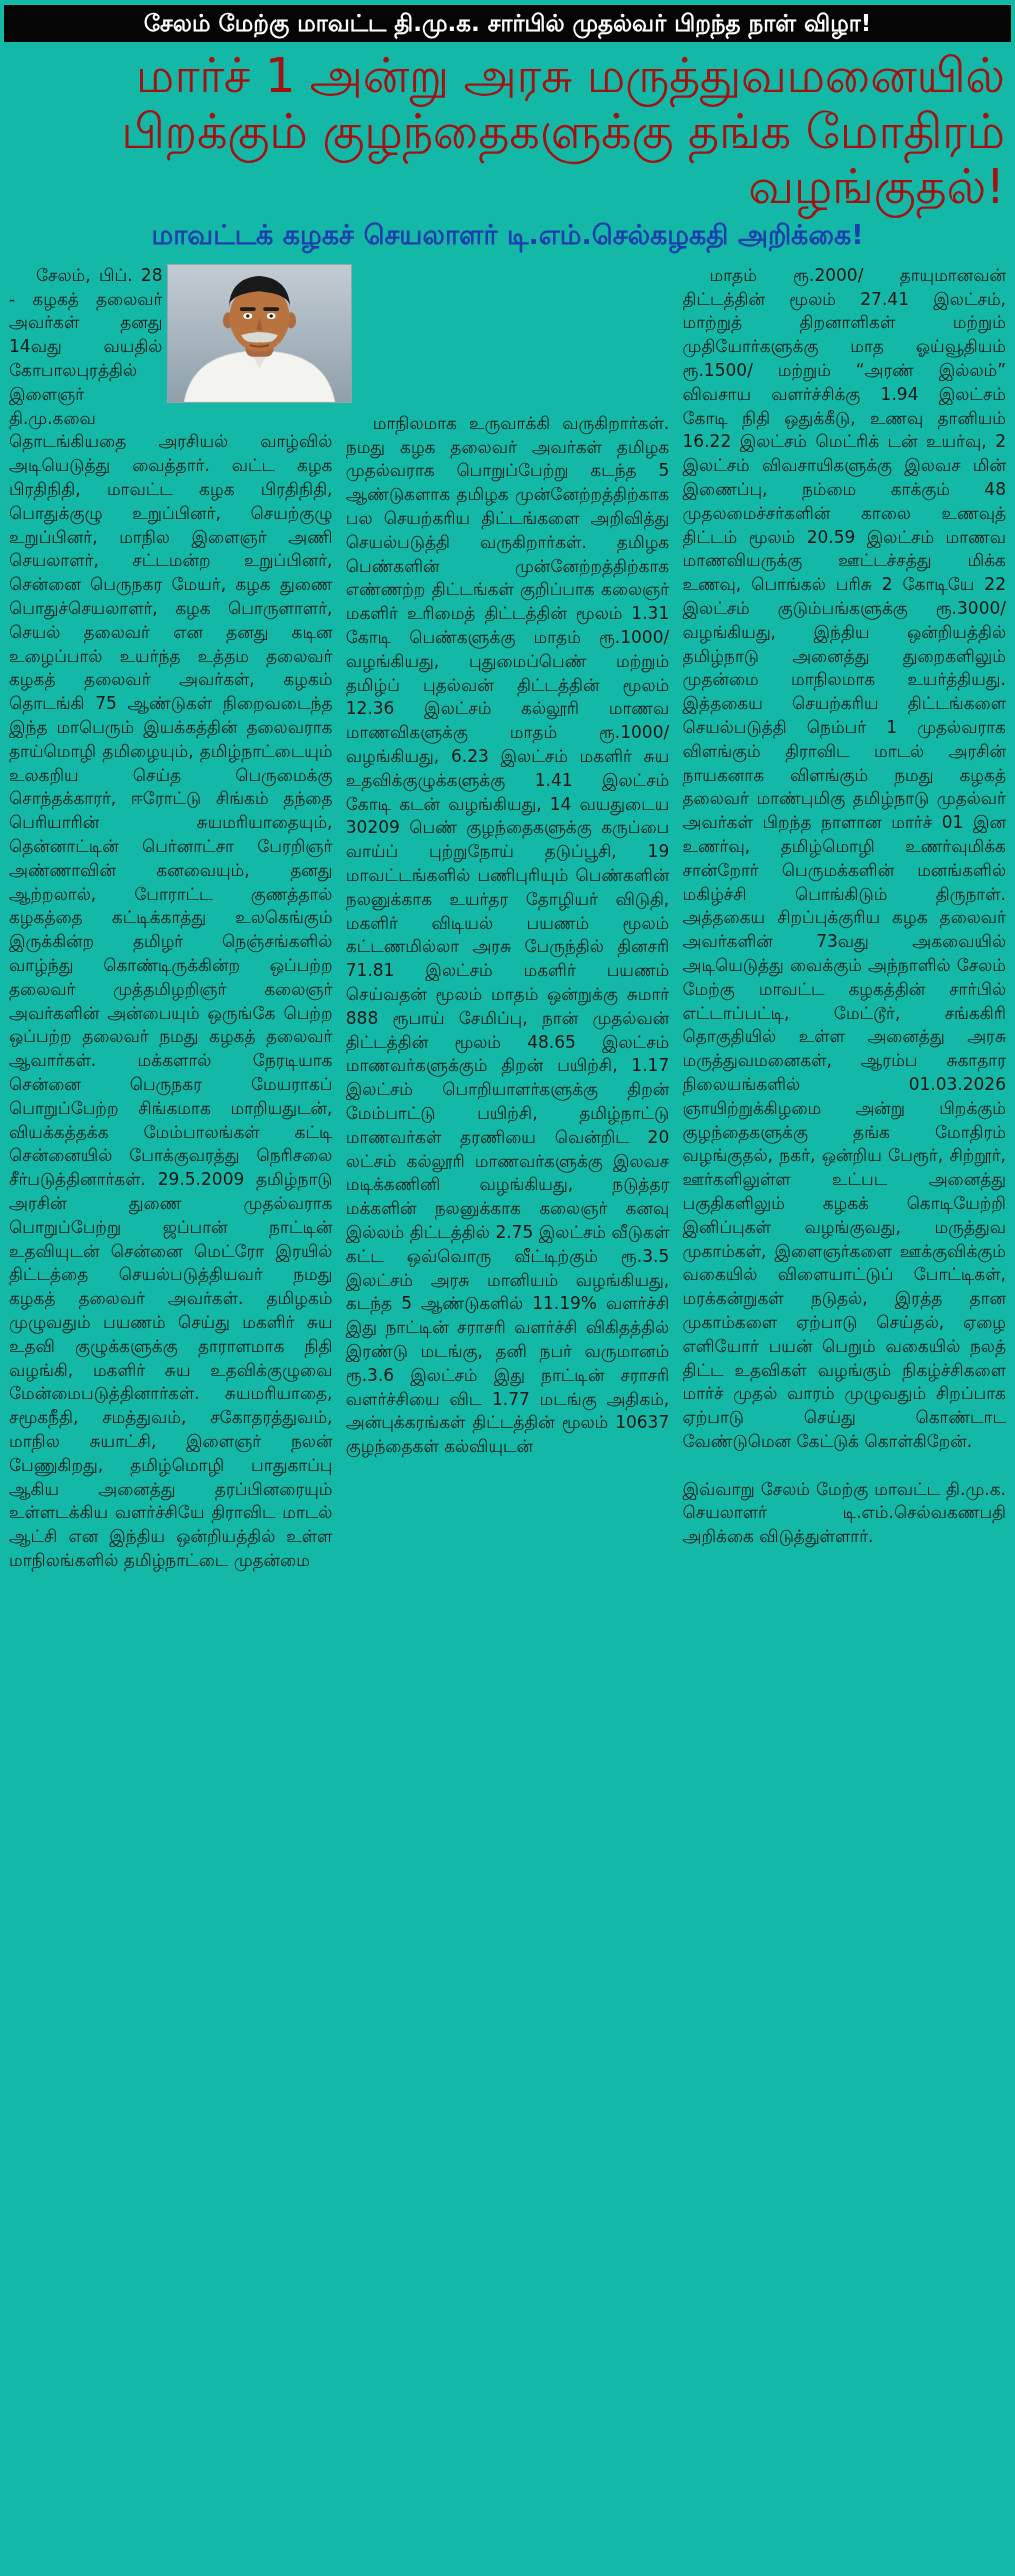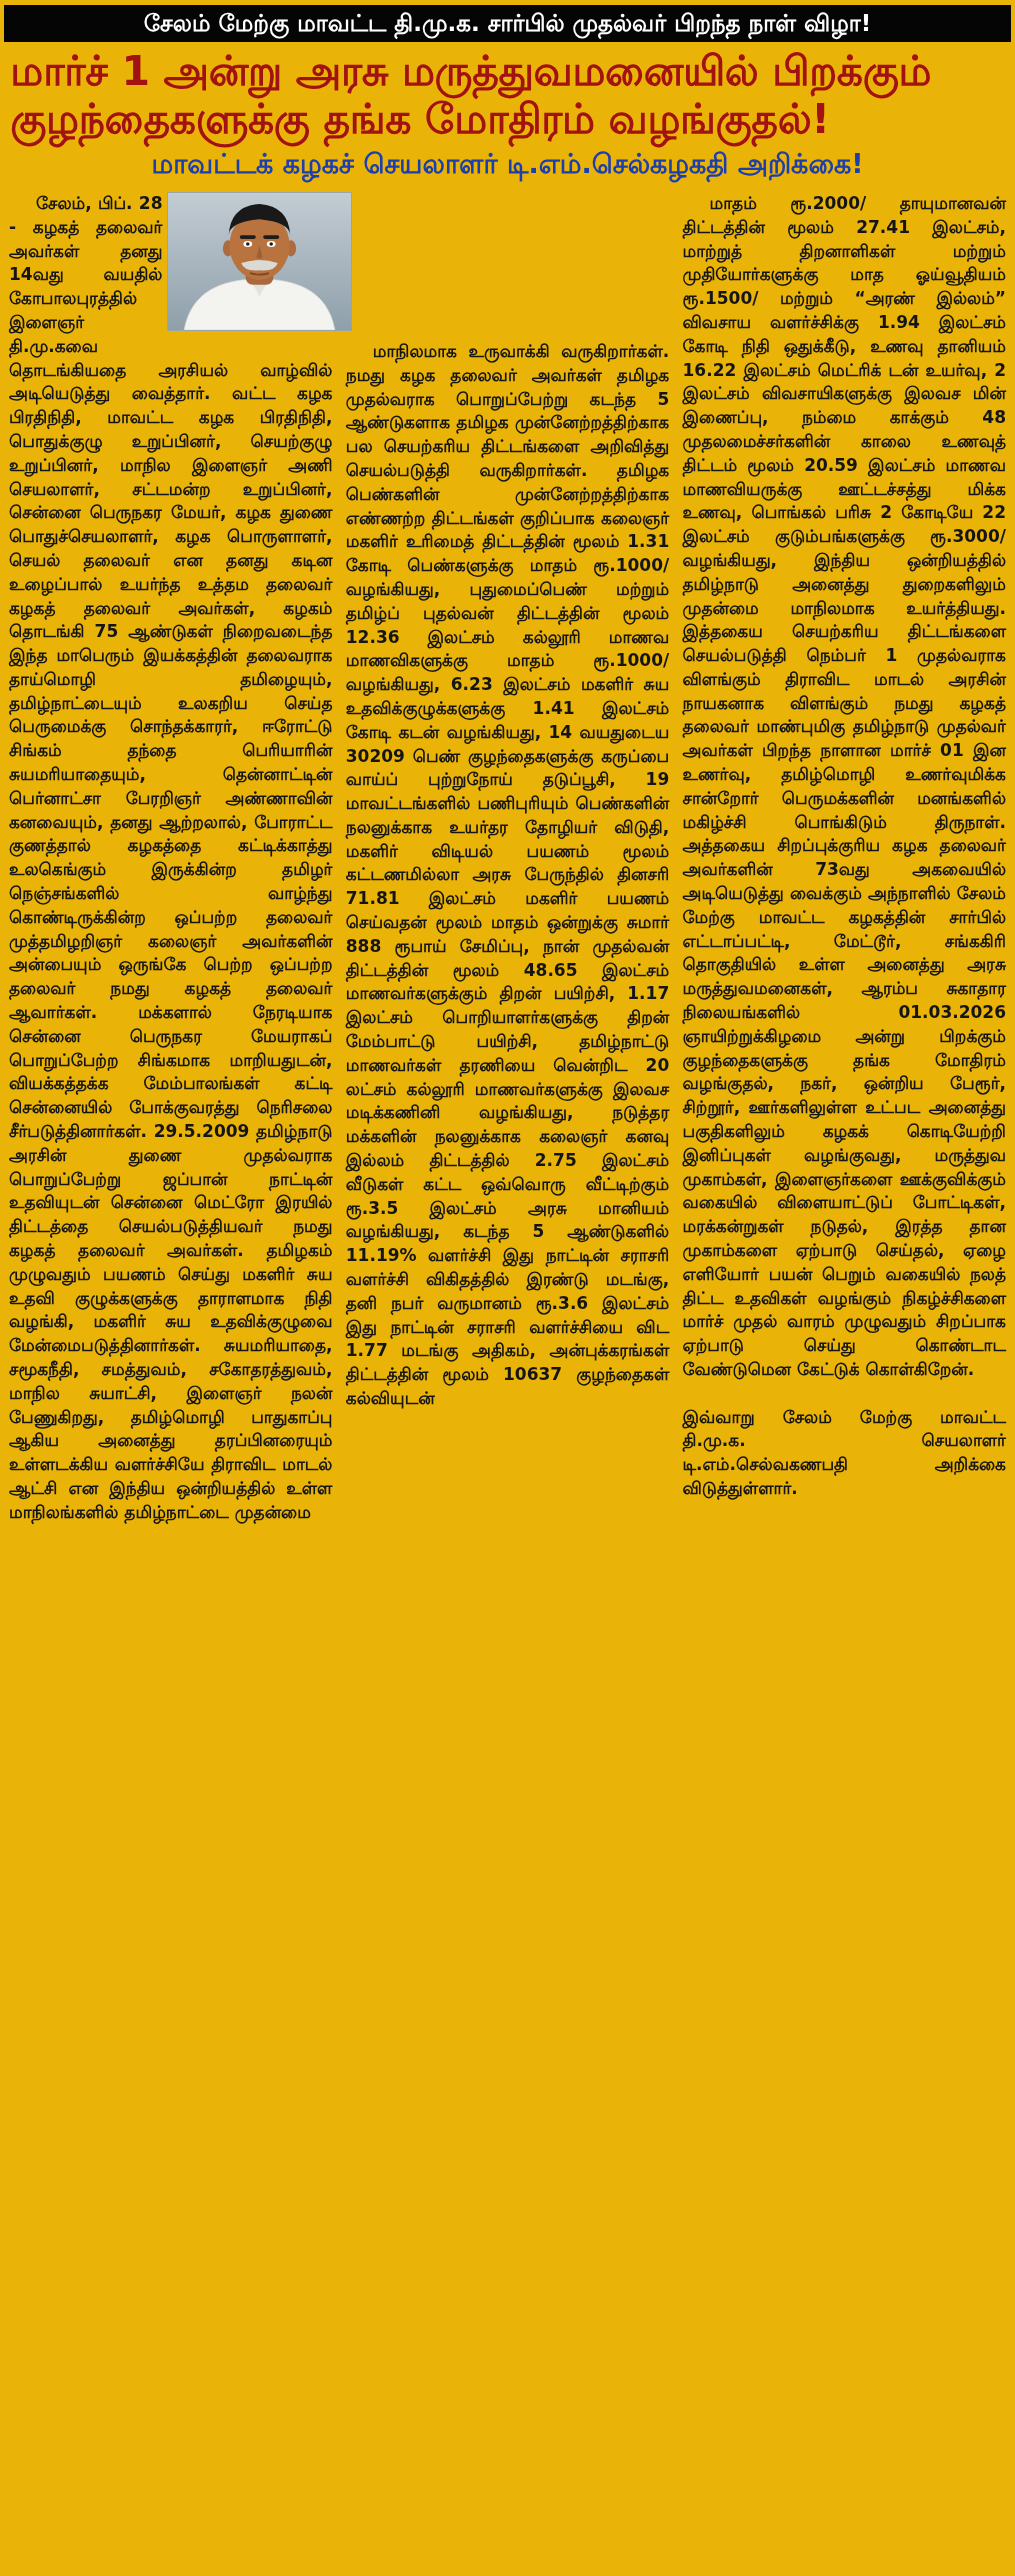--- a/index.html
+++ b/index.html
@@ -1,57 +1,56 @@
 <!DOCTYPE html>
 <html style="font-size:12px"><head>
 <meta charset="utf-8">
 <style>
   html,body{margin:0;padding:0;background:#e8e8e8;}
   .page{
     width:1015px;
     min-height:2576px;
     margin:0 auto;
-    background:#eab308;
+    background:#14b8a6;
     box-sizing:border-box;
     font-family:"DejaVu Sans", sans-serif;
     padding:3px 0 4px 0;
   }
   .banner{
     margin:1.5px 4.4px 3px 4.4px;
     background:#050505;
     color:#ffffff;
     text-align:center;
     font-weight:bold;
     font-size:23px;
     line-height:1.25;
     padding:4.4px 6px;
   }
   .headline{
     margin:6px 10.3px 1.5px 10.3px;
     color:#a31212;
-    font-size:41px;
-    font-weight:700;
+    font-size:48px;
+    font-weight:400;
     line-height:1.16;
-    text-align:left;
+    text-align:right;
     letter-spacing:-0.4px;
   }
   .subheadline{
     margin:4.4px 7.4px 9px 7.4px;
     color:#1d3fae;
     font-size:27px;
     font-weight:bold;
     text-align:center;
     line-height:1.15;
   }
   .article{
     position:relative;
     display:flex;
     gap:13.3px;
     padding:4.4px 9px 0 9px;
-    font-weight:bold;
   }
   .col{flex:1 1 0; min-width:0;}
   .body-text{
     margin:0;
     font-size:17px;
     line-height:1.40;
     text-align:justify;
     color:#151515;
     white-space:pre-line;
     text-indent:27px;

